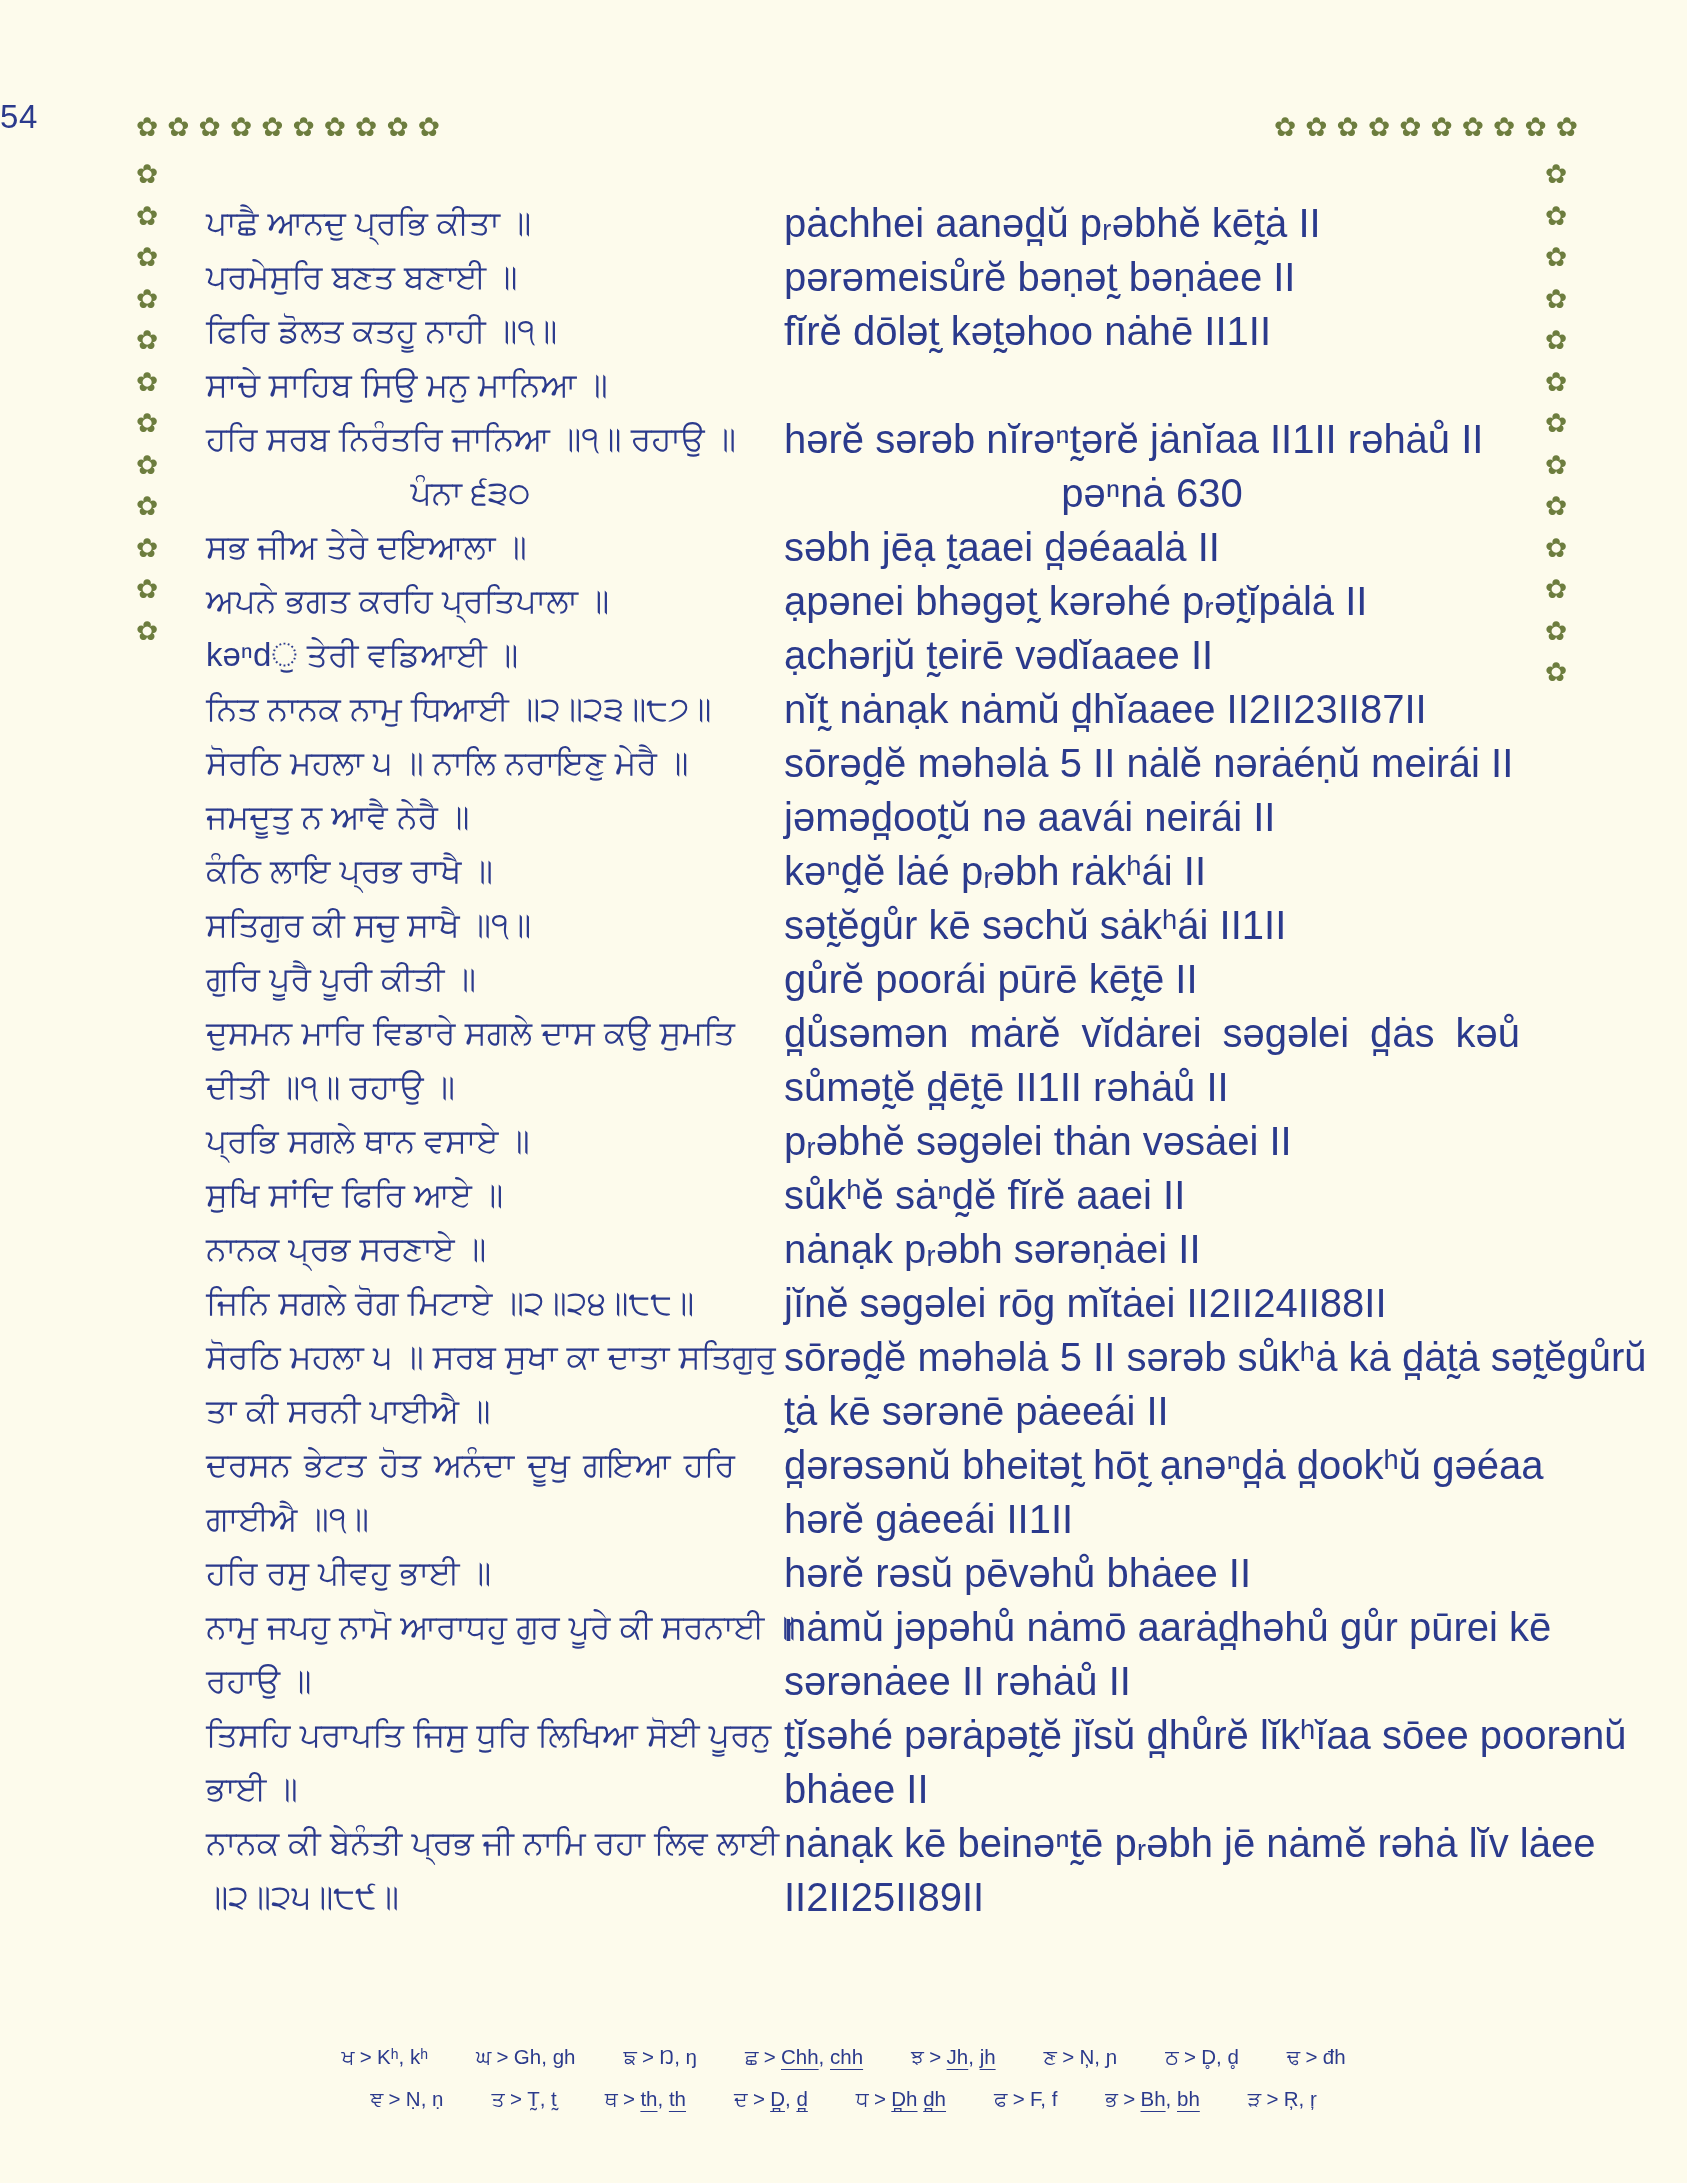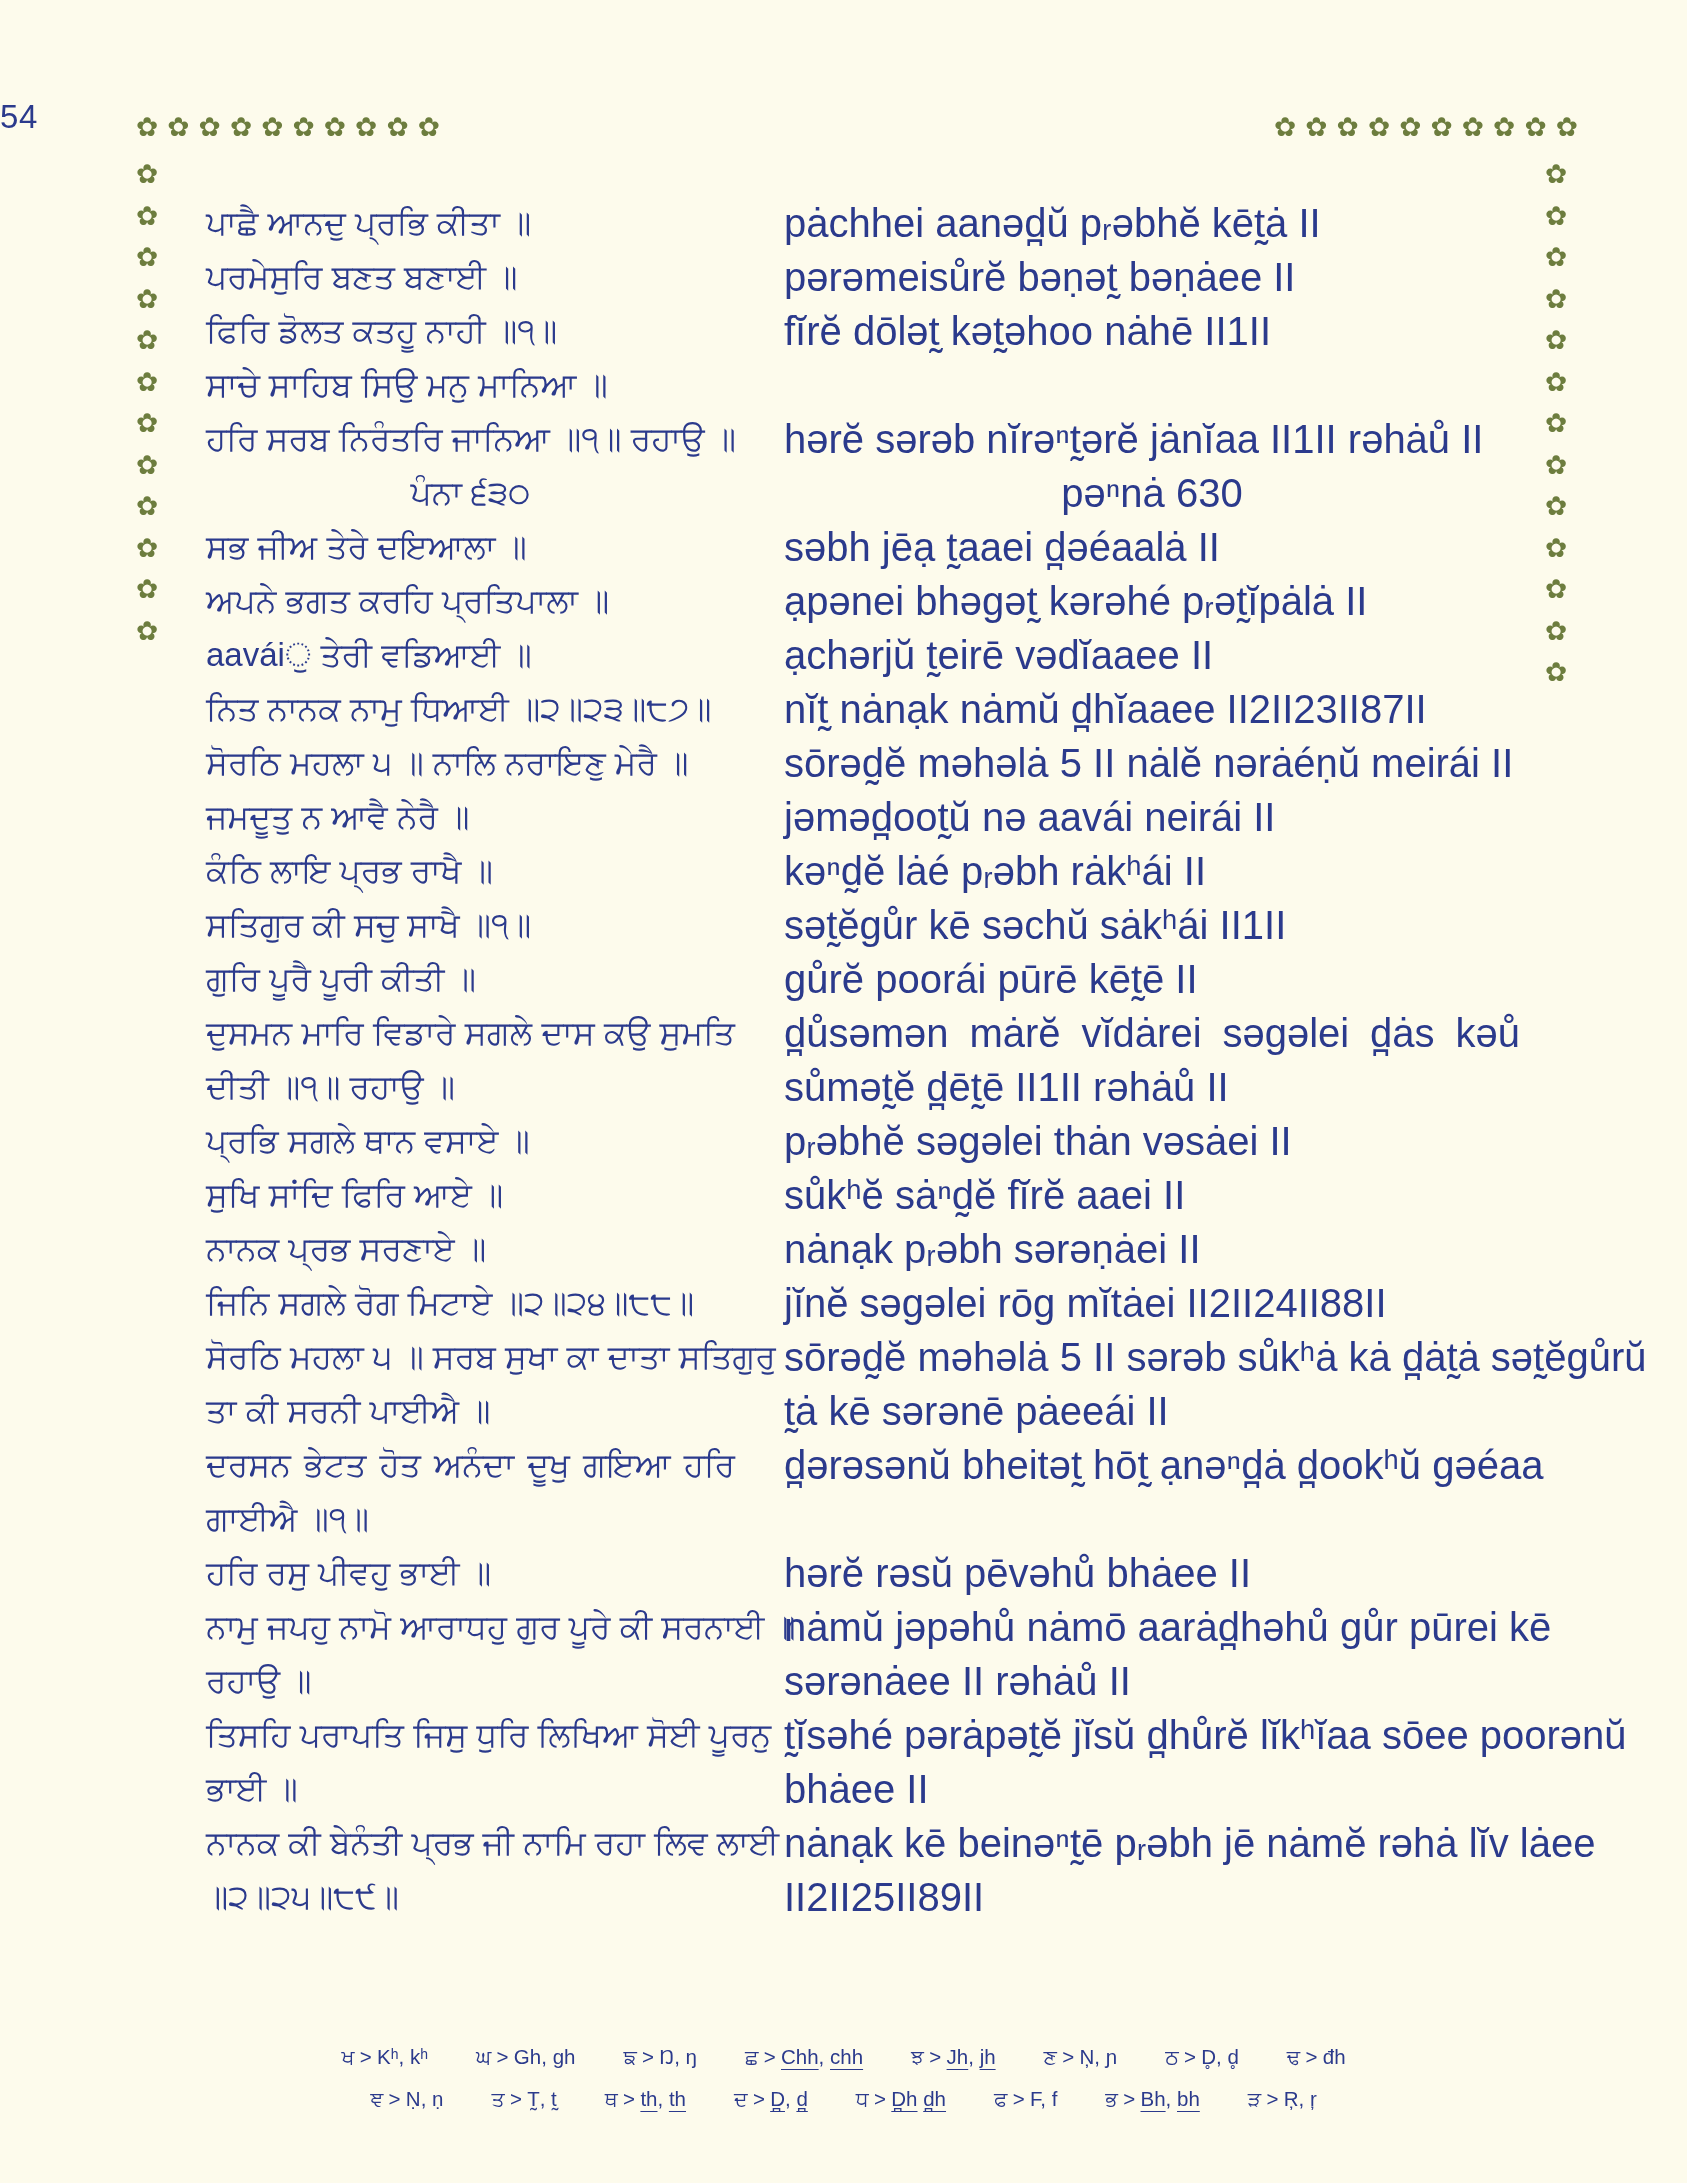--- a/index.html
+++ b/index.html
@@ -134,21 +134,21 @@
     <div class="cell g">ਸਭ ਜੀਅ ਤੇਰੇ ਦਇਆਲਾ ॥</div>
     <div class="cell r">səbh jēạ t̰aaei d̪əéaalȧ II</div>
   </div>
 
   <div class="row">
     <div class="cell g">ਅਪਨੇ ਭਗਤ ਕਰਹਿ ਪ੍ਰਤਿਪਾਲਾ ॥</div>
     <div class="cell r">ạpənei bhəgət̰ kərəhé pᵣət̰ĭpȧlȧ II</div>
   </div>
 
   <div class="row">
-    <div class="cell g">aaváiੁ ਤੇਰੀ ਵਡਿਆਈ ॥</div>
+    <div class="cell g">kəⁿdੁ ਤੇਰੀ ਵਡਿਆਈ ॥</div>
     <div class="cell r">ạchərjŭ t̰eirē vədĭaaee II</div>
   </div>
 
   <div class="row">
     <div class="cell g">ਨਿਤ ਨਾਨਕ ਨਾਮੁ ਧਿਆਈ ॥੨॥੨੩॥੮੭॥</div>
     <div class="cell r">nĭt̰ nȧnạk nȧmŭ d̪hĭaaee II2II23II87II</div>
   </div>
 
   <div class="row">
     <div class="cell g">ਸੋਰਠਿ ਮਹਲਾ ੫ ॥ ਨਾਲਿ ਨਰਾਇਣੁ ਮੇਰੈ ॥</div>
@@ -215,20 +215,21 @@
     <div class="cell r">t̰ȧ kē sərənē pȧeeái II</div>
   </div>
 
   <div class="row jst">
     <div class="cell g">ਦਰਸਨ ਭੇਟਤ ਹੋਤ ਅਨੰਦਾ ਦੂਖੁ ਗਇਆ ਹਰਿ</div>
     <div class="cell r">d̪ərəsənŭ bheitət̰ hōt̰ ạnəⁿd̪ȧ d̪ookʰŭ gəéaa</div>
   </div>
 
   <div class="row">
     <div class="cell g">ਗਾਈਐ ॥੧॥</div>
+    <div class="cell r">hərĕ gȧeeái II1II</div>
   </div>
 
   <div class="row">
     <div class="cell g">ਹਰਿ ਰਸੁ ਪੀਵਹੁ ਭਾਈ ॥</div>
     <div class="cell r">hərĕ rəsŭ pēvəhů bhȧee II</div>
   </div>
 
   <div class="row jst">
     <div class="cell g">ਨਾਮੁ ਜਪਹੁ ਨਾਮੋ ਆਰਾਧਹੁ ਗੁਰ ਪੂਰੇ ਕੀ ਸਰਨਾਈ ॥</div>
     <div class="cell r">nȧmŭ jəpəhů nȧmō aarȧd̪həhů gůr pūrei kē</div>

